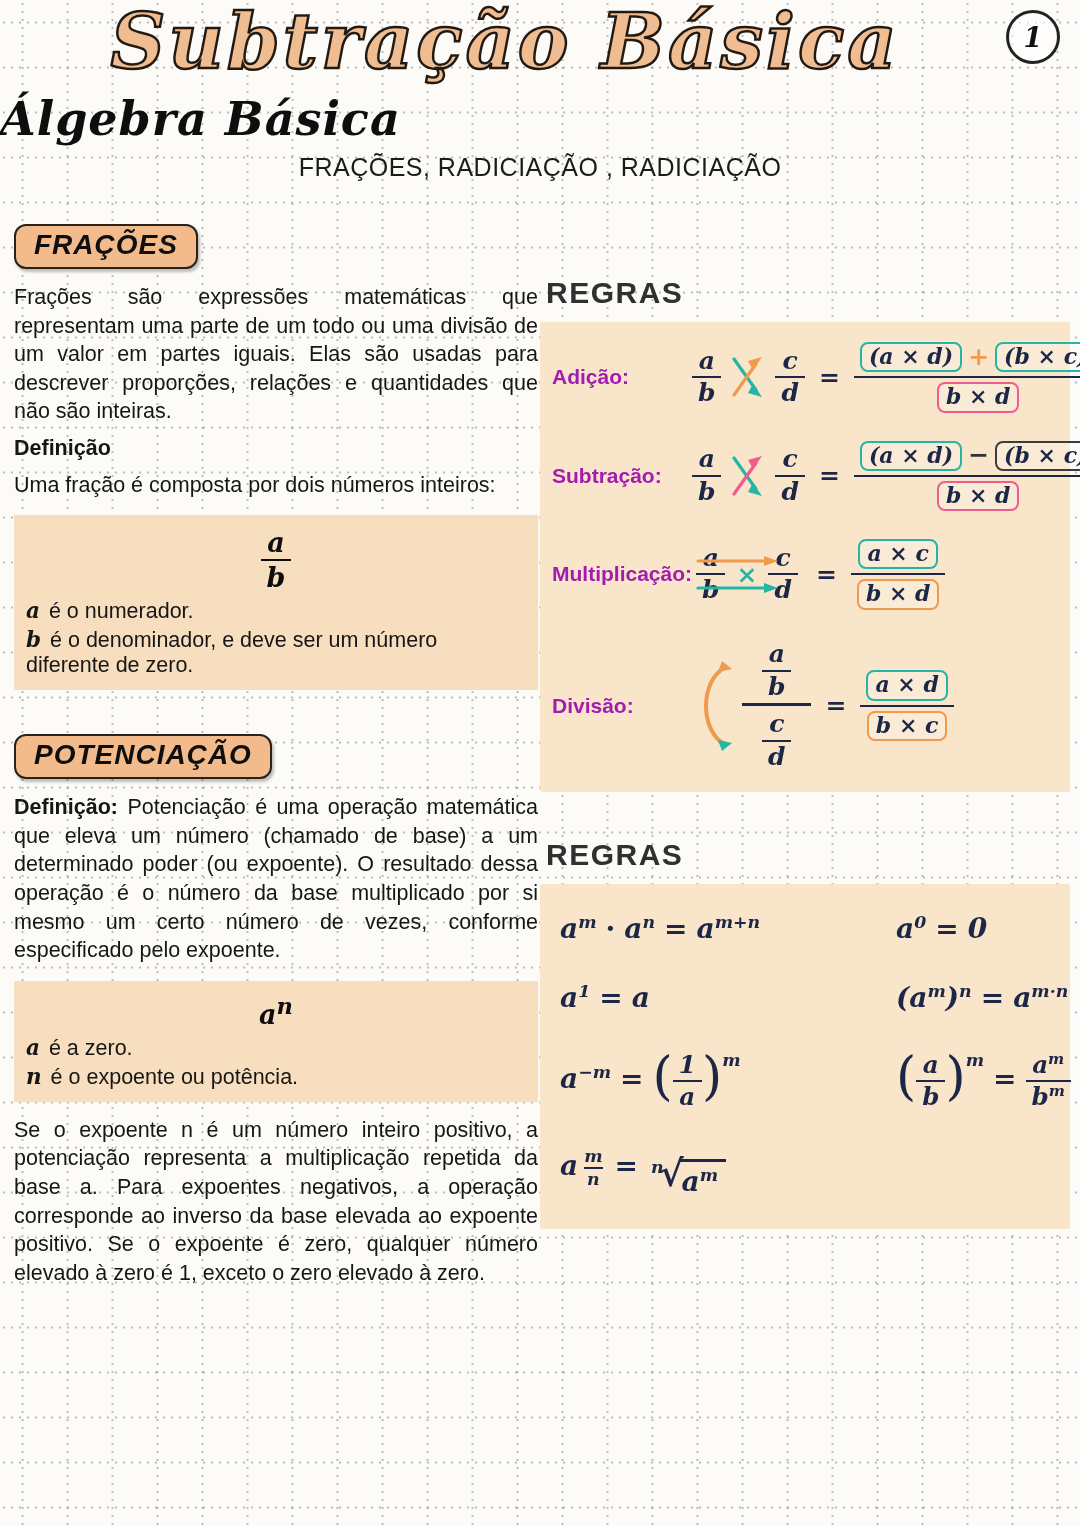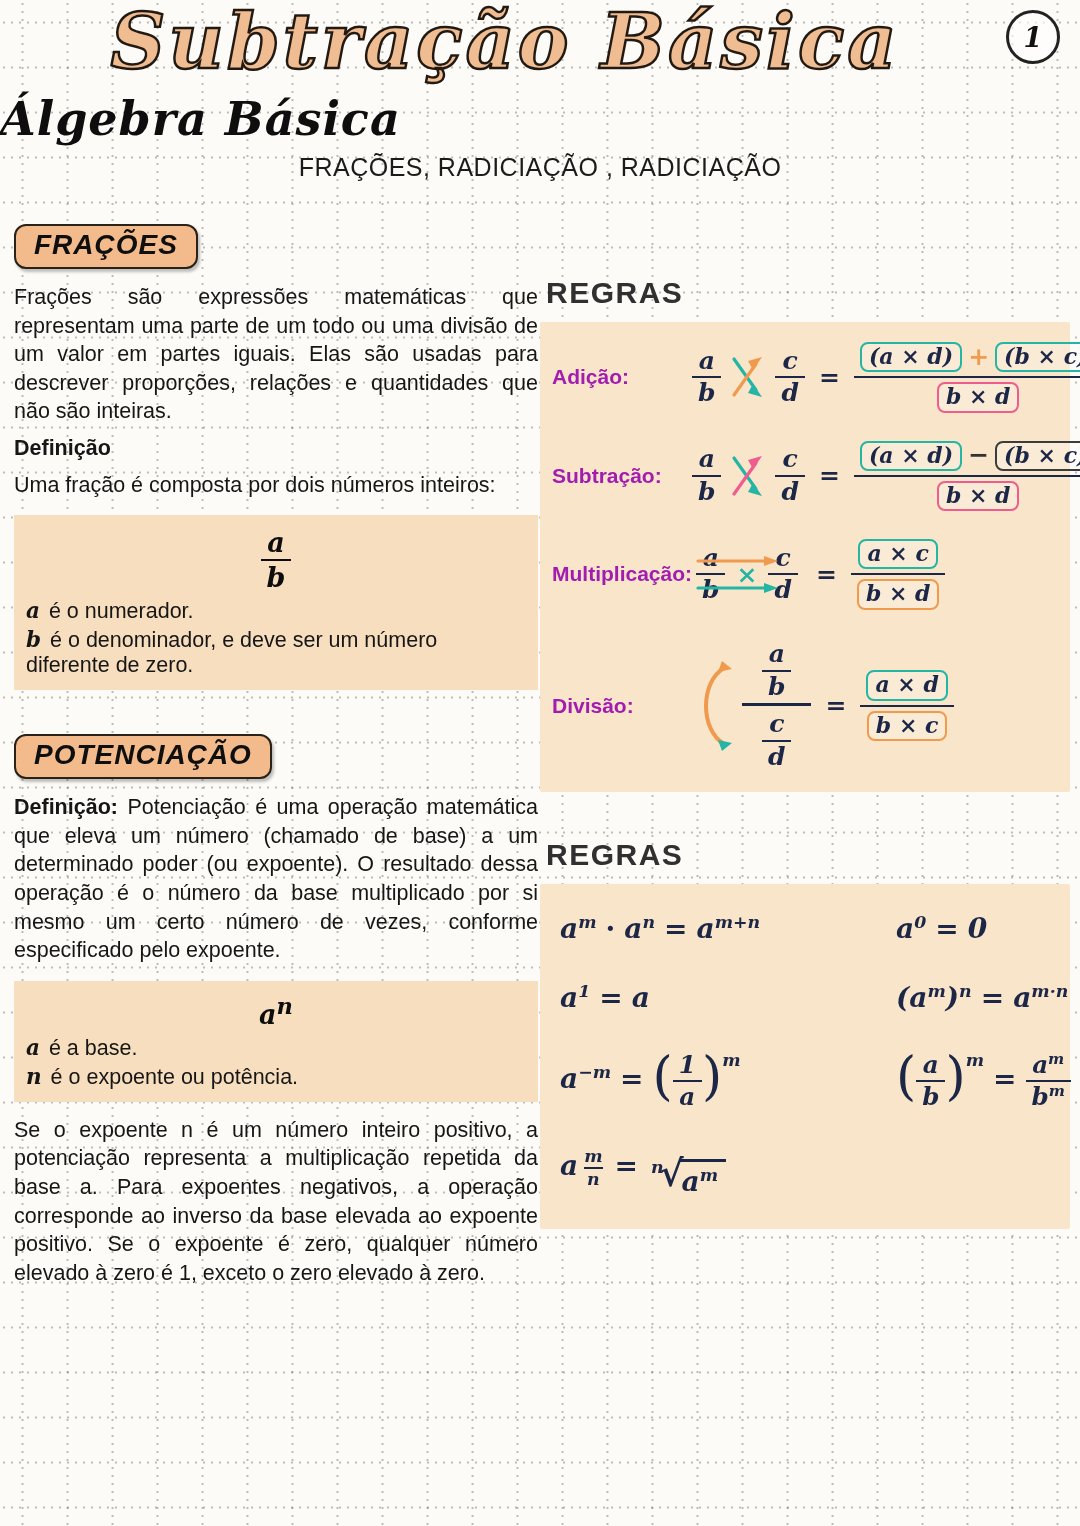--- a/index.html
+++ b/index.html
@@ -154,21 +154,21 @@
     </div>
 
     <div class="pill mt44">POTENCIAÇÃO</div>
 
     <p class="para"><b>Definição:</b> <span>Potenciação é uma operação matemática que eleva um número (chamado de base) a um determinado poder (ou expoente). O resultado dessa operação é o número da base multiplicado por si mesmo um certo número de vezes, conforme especificado pelo expoente.</span></p>
 
     <div class="peach-box">
       <div class="center-frac">
         <span>a</span><sup>n</sup>
       </div>
-      <p class="note"><i class="mvar">a</i><span> é a base.</span></p>
+      <p class="note"><i class="mvar">a</i><span> é a zero.</span></p>
       <p class="note"><i class="mvar">n</i><span> é o expoente ou potência.</span></p>
     </div>
 
     <p class="para">Se o expoente n é um número inteiro positivo, a potenciação representa a multiplicação repetida da base a. Para expoentes negativos, a operação corresponde ao inverso da base elevada ao expoente positivo. Se o expoente é zero, qualquer número elevado à zero é 1, exceto o zero elevado à zero.</p>
   </div>
 
   <div class="col-right">
 
     <div class="regras-h">REGRAS</div>
 

